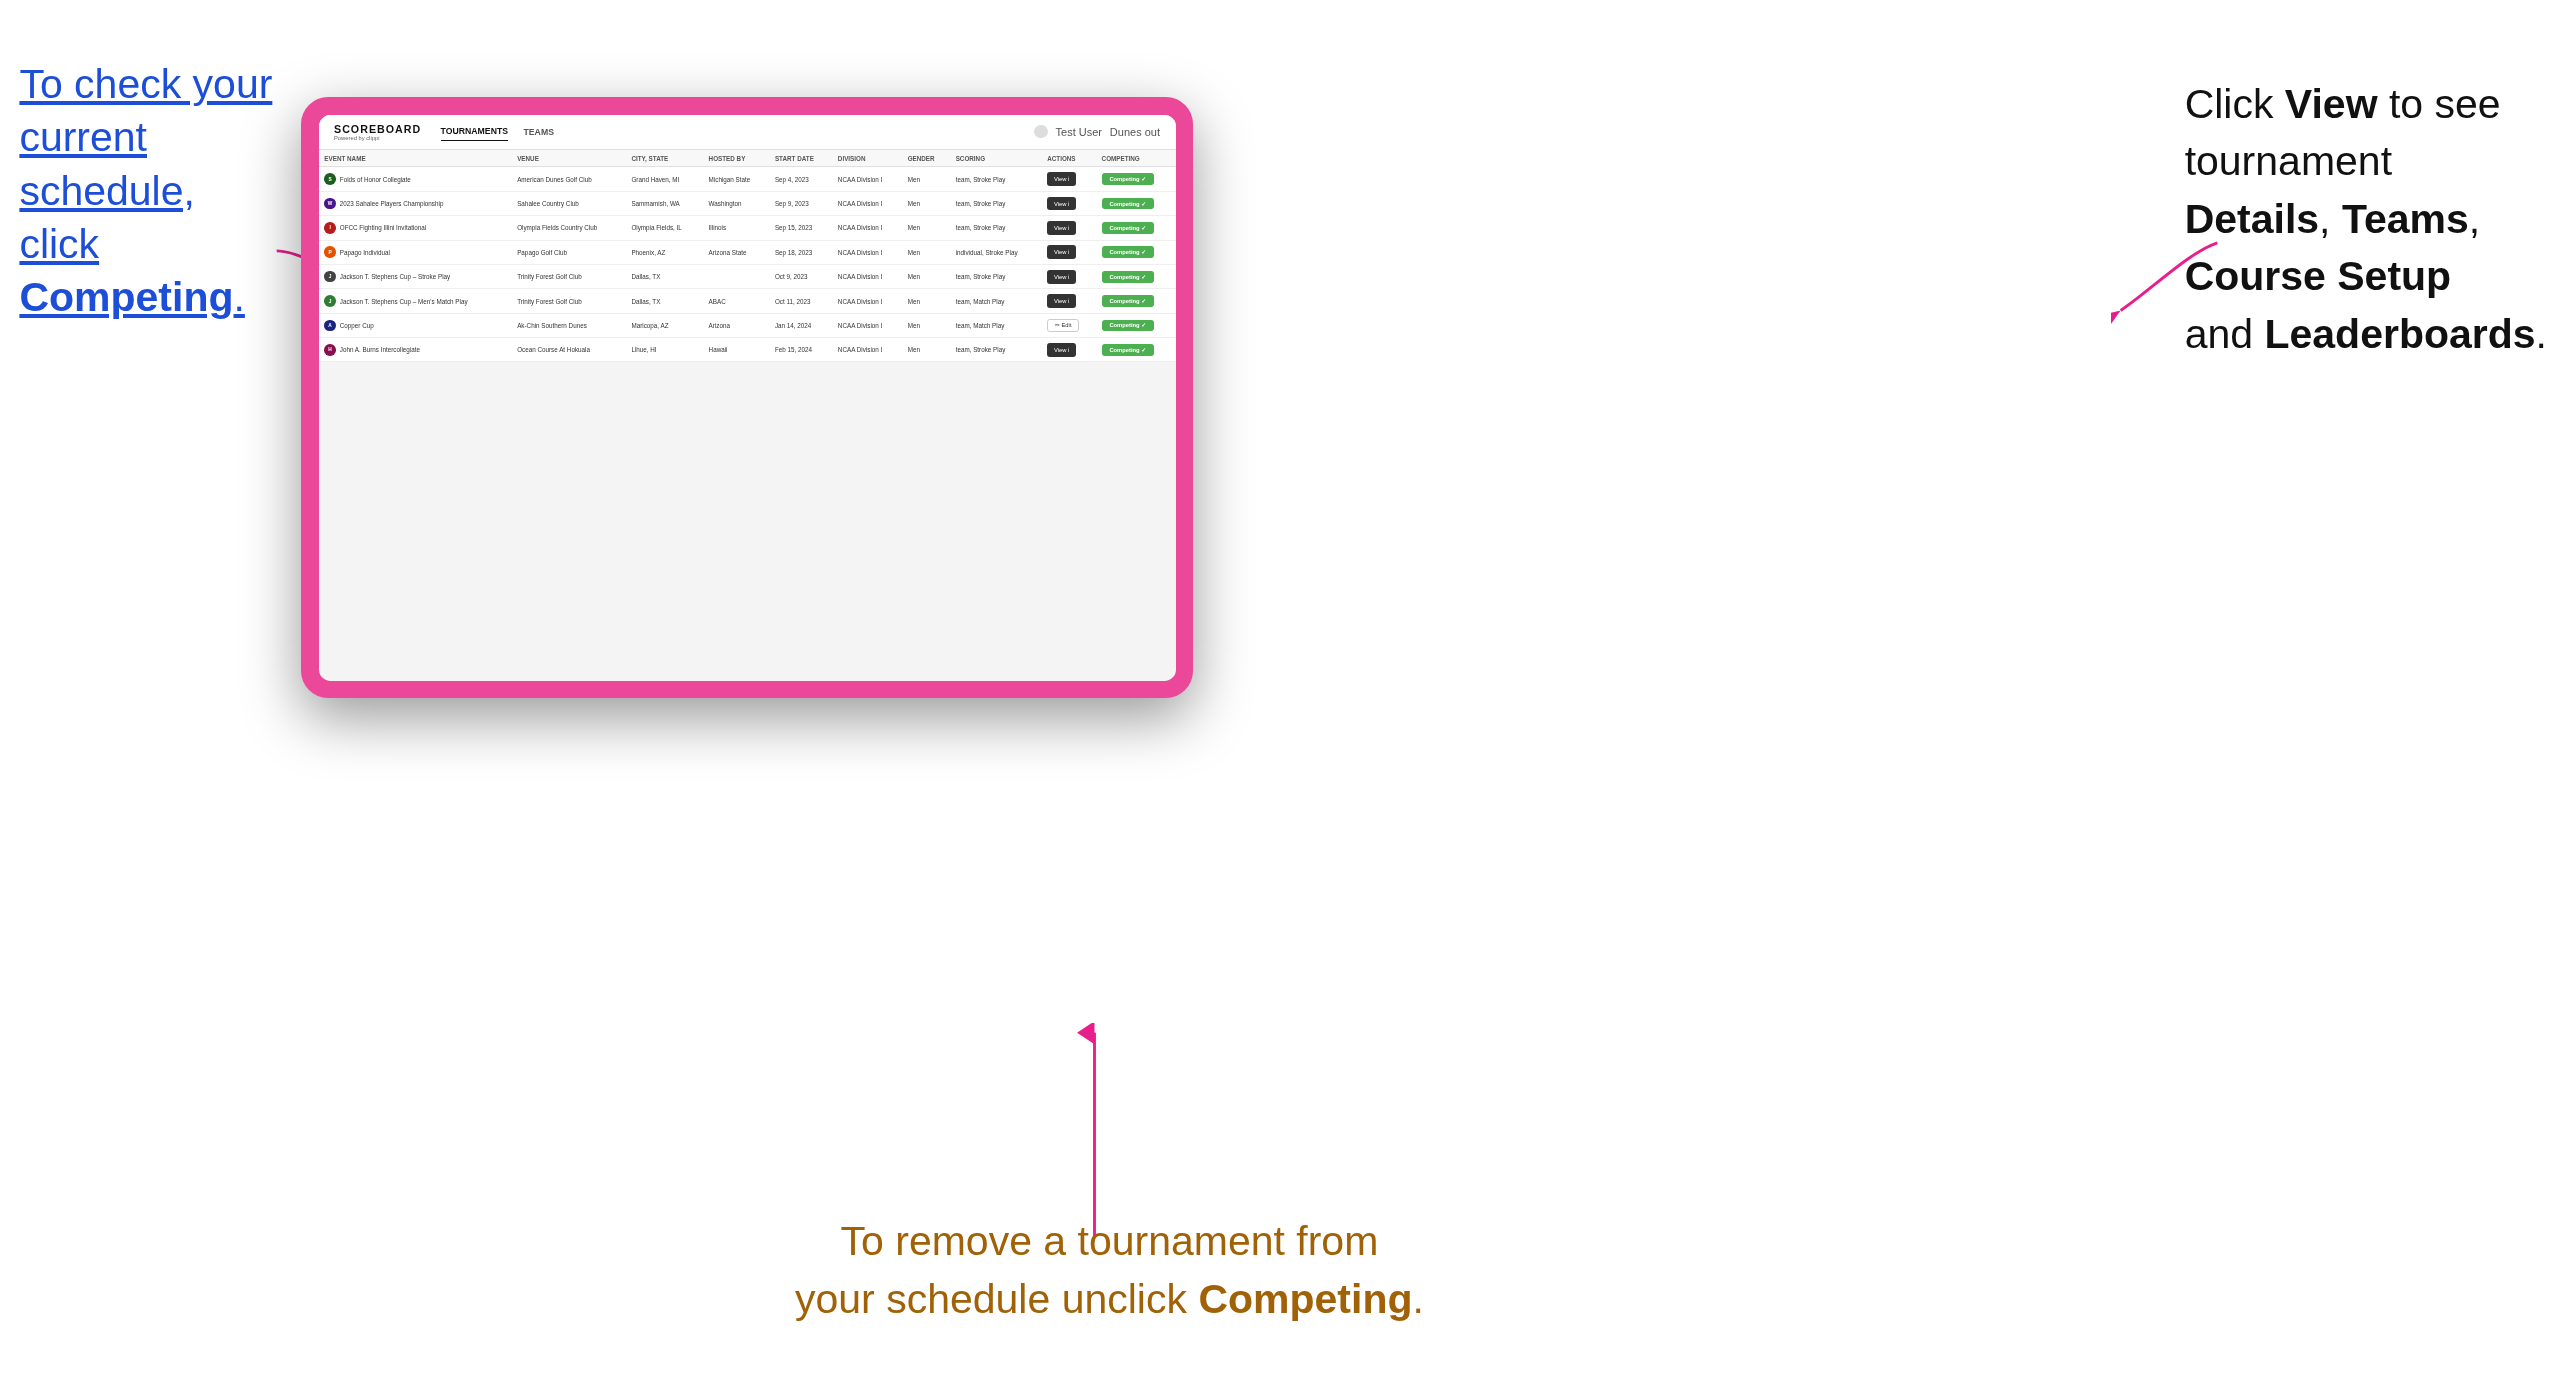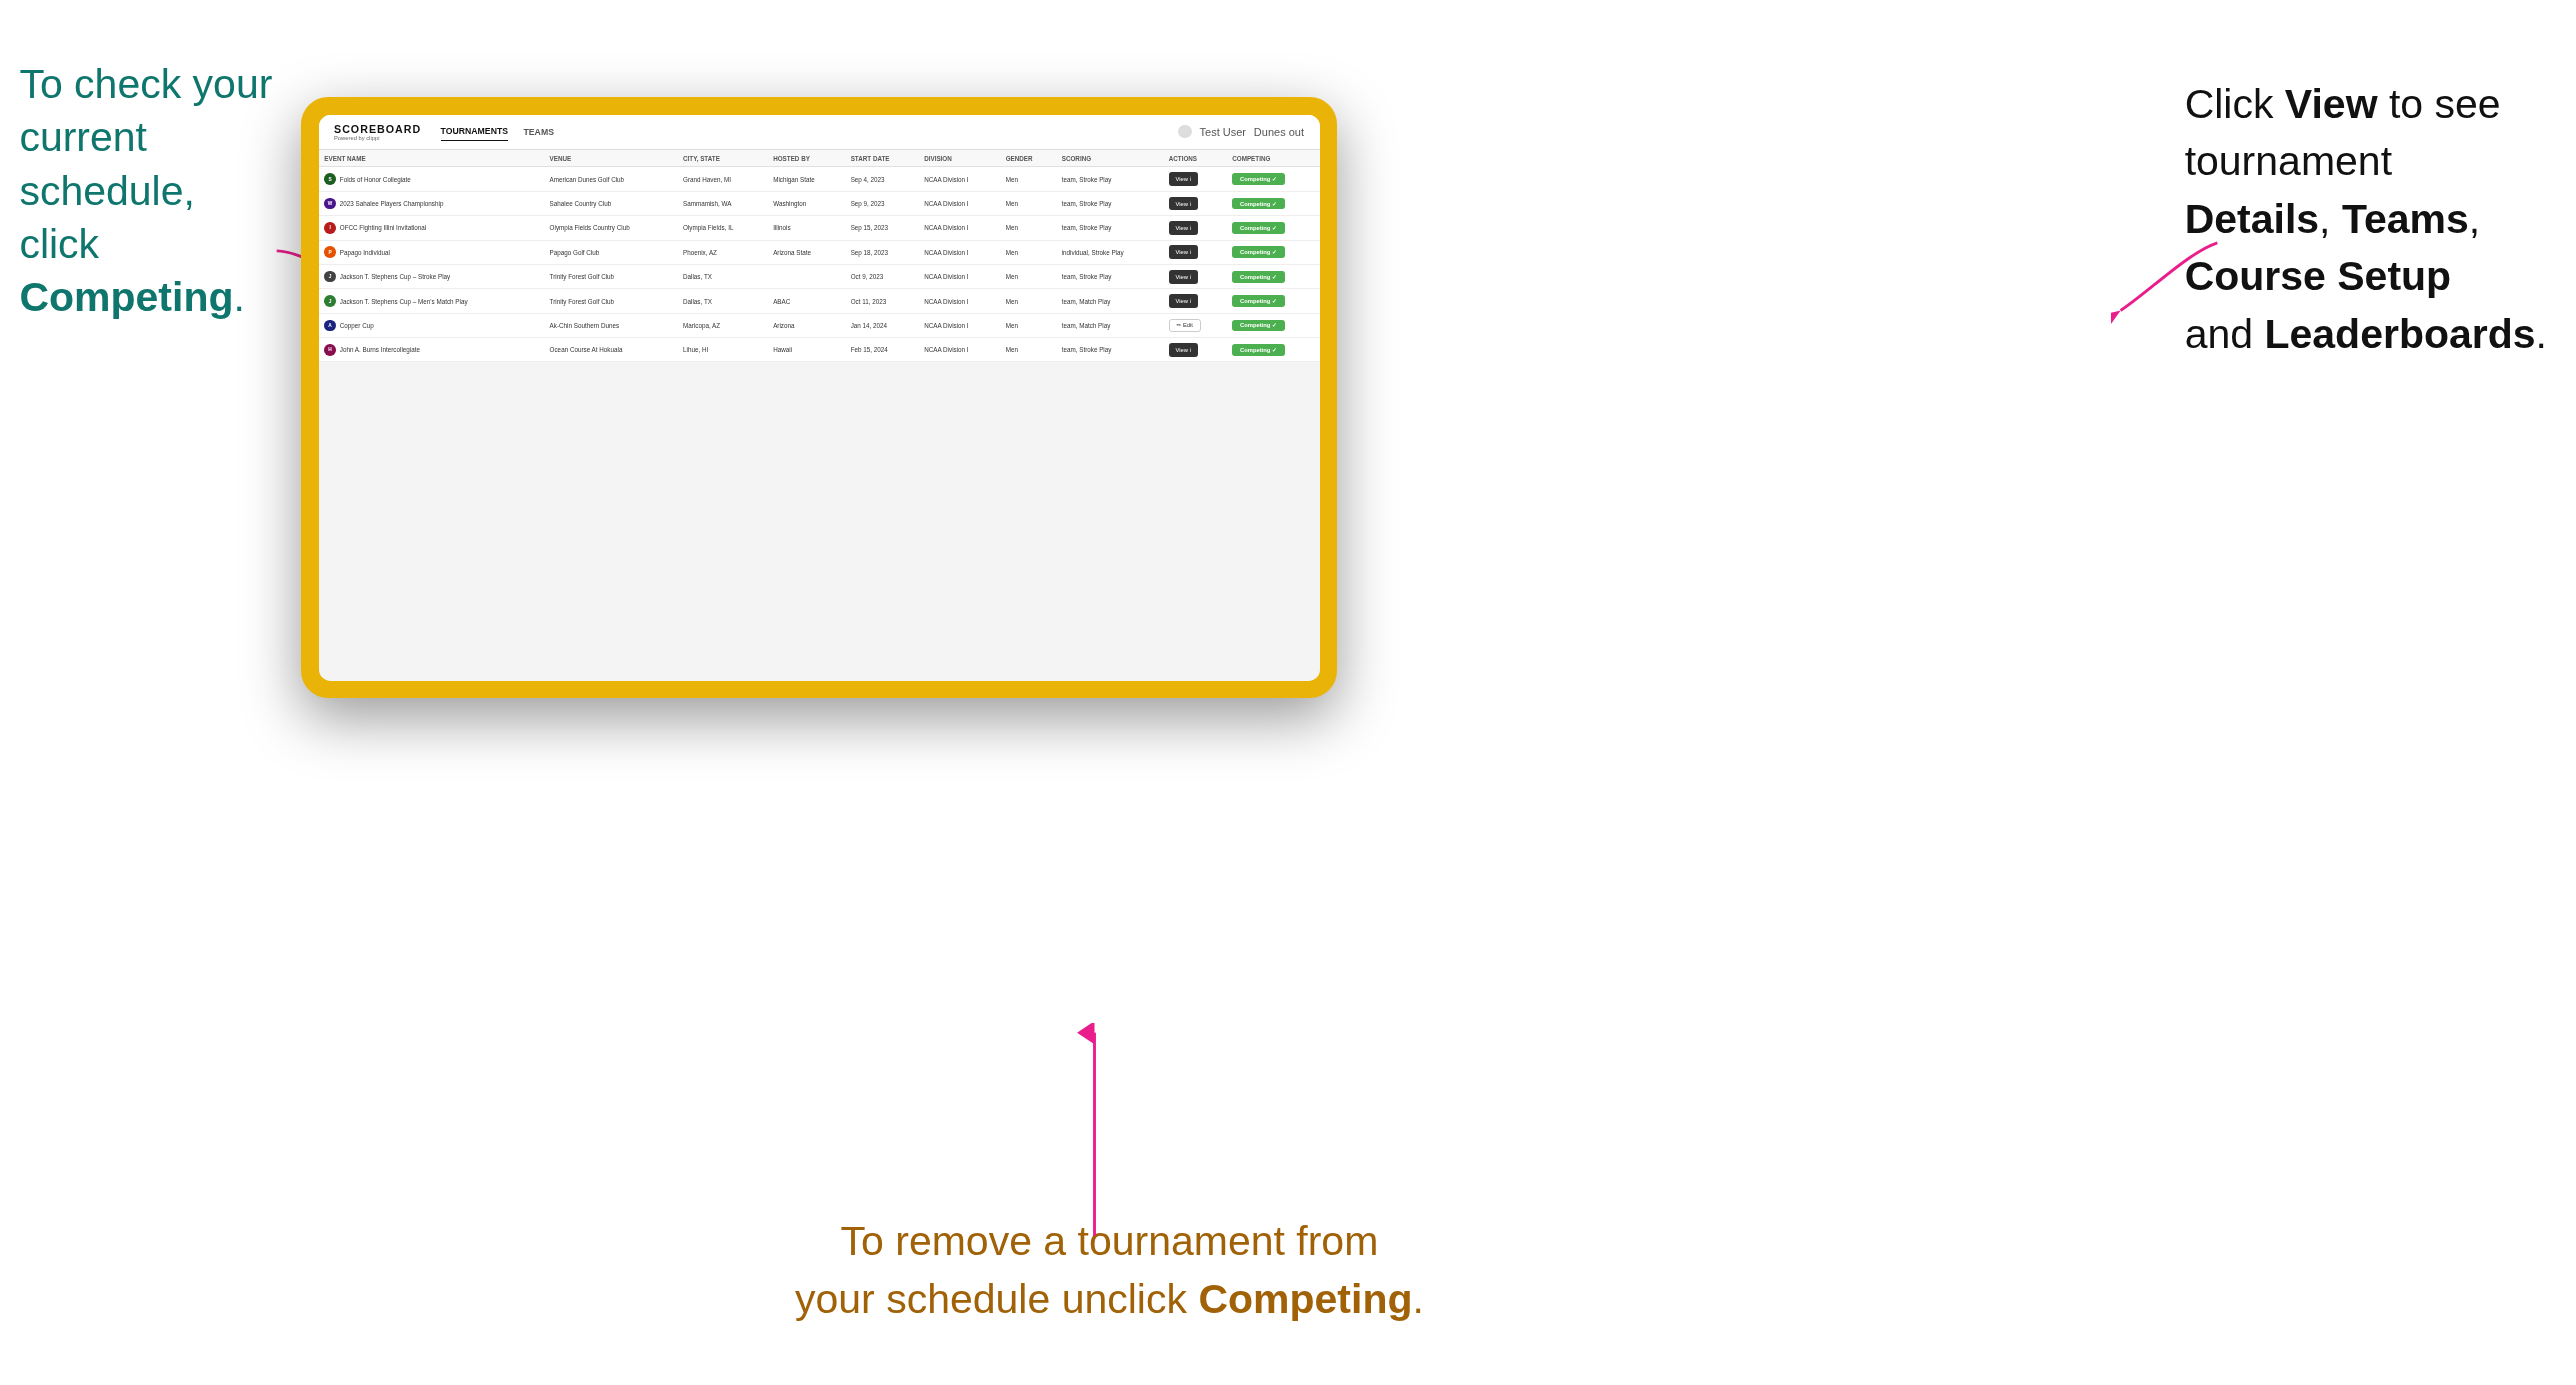--- a/index.html
+++ b/index.html
@@ -12,22 +12,23 @@
       overflow: hidden;
     }
 
     
     .annotation-top-left {
       position: absolute;
       top: 58px;
       left: 19.4px;
       font-size: 41px;
       line-height: 1.3;
-      color: #0f766e;
+      color: #1d4ed8;
       max-width: 272px;
+      text-decoration: underline;
     }
     .annotation-top-left .bold { font-weight: 900; }
 
     
     .annotation-top-right {
       position: absolute;
       top: 39px;
       right: 29px;
       font-size: 41px;
       line-height: 1.4;
@@ -49,23 +50,23 @@
       max-width: 679px;
       text-align: center;
     }
     .annotation-bottom .bold { font-weight: 900; }
 
     
     .tablet {
       position: absolute;
       top: 97px;
       left: 301px;
-      width: 1036px;
+      width: 892px;
       height: 601px;
-      background: #eab308;
+      background: #ec4899;
       border-radius: 27px;
       padding: 17.5px;
       box-shadow: 0 19.4px 58px rgba(0,0,0,0.4);
     }
 
     .tablet-screen {
       width: 100%;
       height: 100%;
       background: #f4f4f4;
       border-radius: 11.6px;

